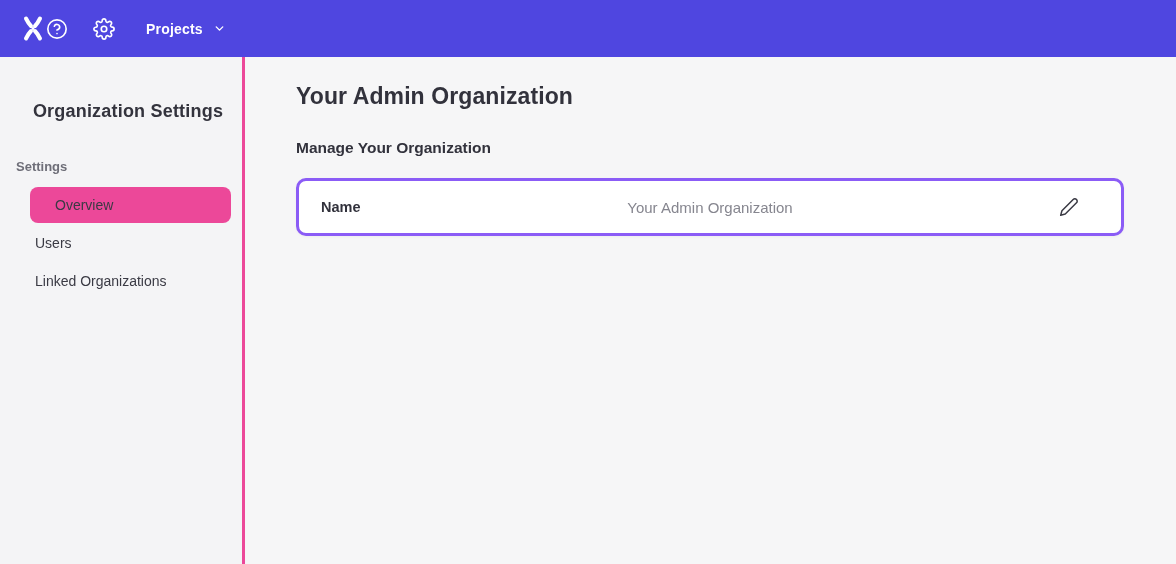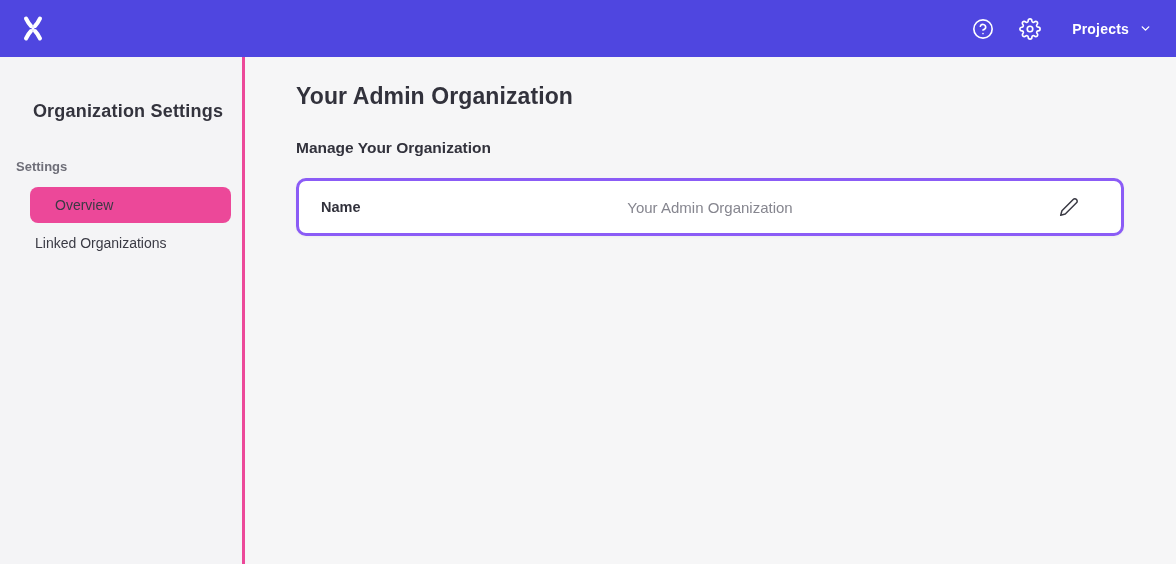--- a/index.html
+++ b/index.html
@@ -9,21 +9,21 @@
     font-family: "Liberation Sans", sans-serif;
     background: #f6f6f7;
     -webkit-font-smoothing: antialiased;
   }
   .app { width: 1176px; height: 564px; display: flex; flex-direction: column; }
 
   
   .topbar {
     height: 57px; flex: 0 0 57px;
     background: #4f46e0;
-    display: flex; align-items: center; justify-content: space-between;
+    display: flex; align-items: center; 
     padding: 0 24px 0 20px;
   }
   .logo-btn { background: none; border: none; padding: 0; cursor: pointer; display: flex; align-items: center; }
   .topbar-right { display: flex; align-items: center; gap: 25px; }
   .icon-btn {
     background: none; border: none; padding: 0; margin: 0; cursor: pointer;
     color: #ffffff; display: flex; align-items: center; justify-content: center;
   }
   .projects-btn {
     background: none; border: none; padding: 0; margin-left: 6px; cursor: pointer;
@@ -141,20 +141,23 @@
   <div class="body">
 
     <aside class="sidebar">
       <div class="sidebar-title">Organization Settings</div>
       <div class="sidebar-section-label">Settings</div>
       <nav class="sidebar-nav">
         <div class="nav-item selected">
           <span>Overview</span>
         </div>
         <div class="nav-item">
+          <span>Users</span>
+        </div>
+        <div class="nav-item">
           <span>Linked Organizations</span>
         </div>
       </nav>
     </aside>
 
     <main class="main">
       <h1 class="page-title">Your Admin Organization</h1>
       <h2 class="section-title">Manage Your Organization</h2>
 
       <div class="card">

